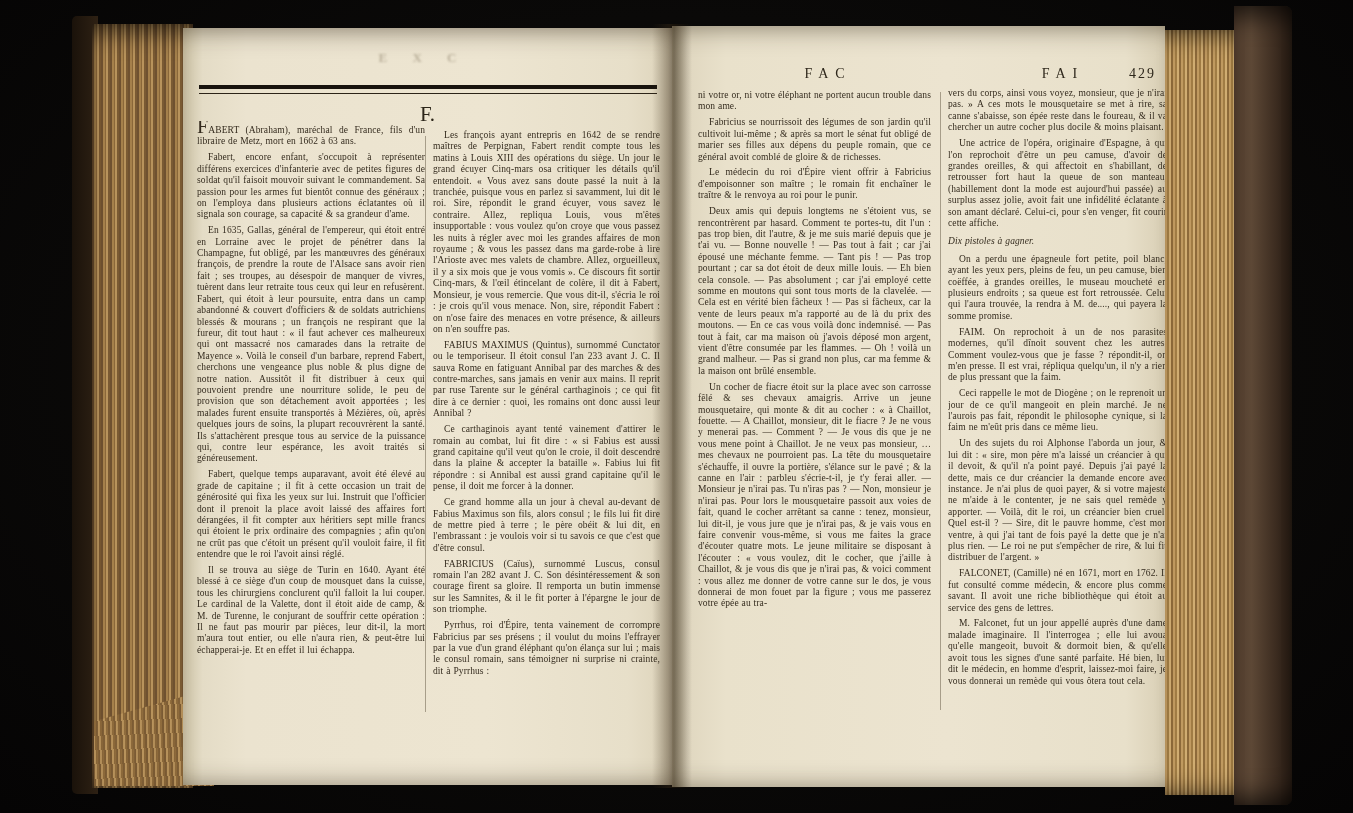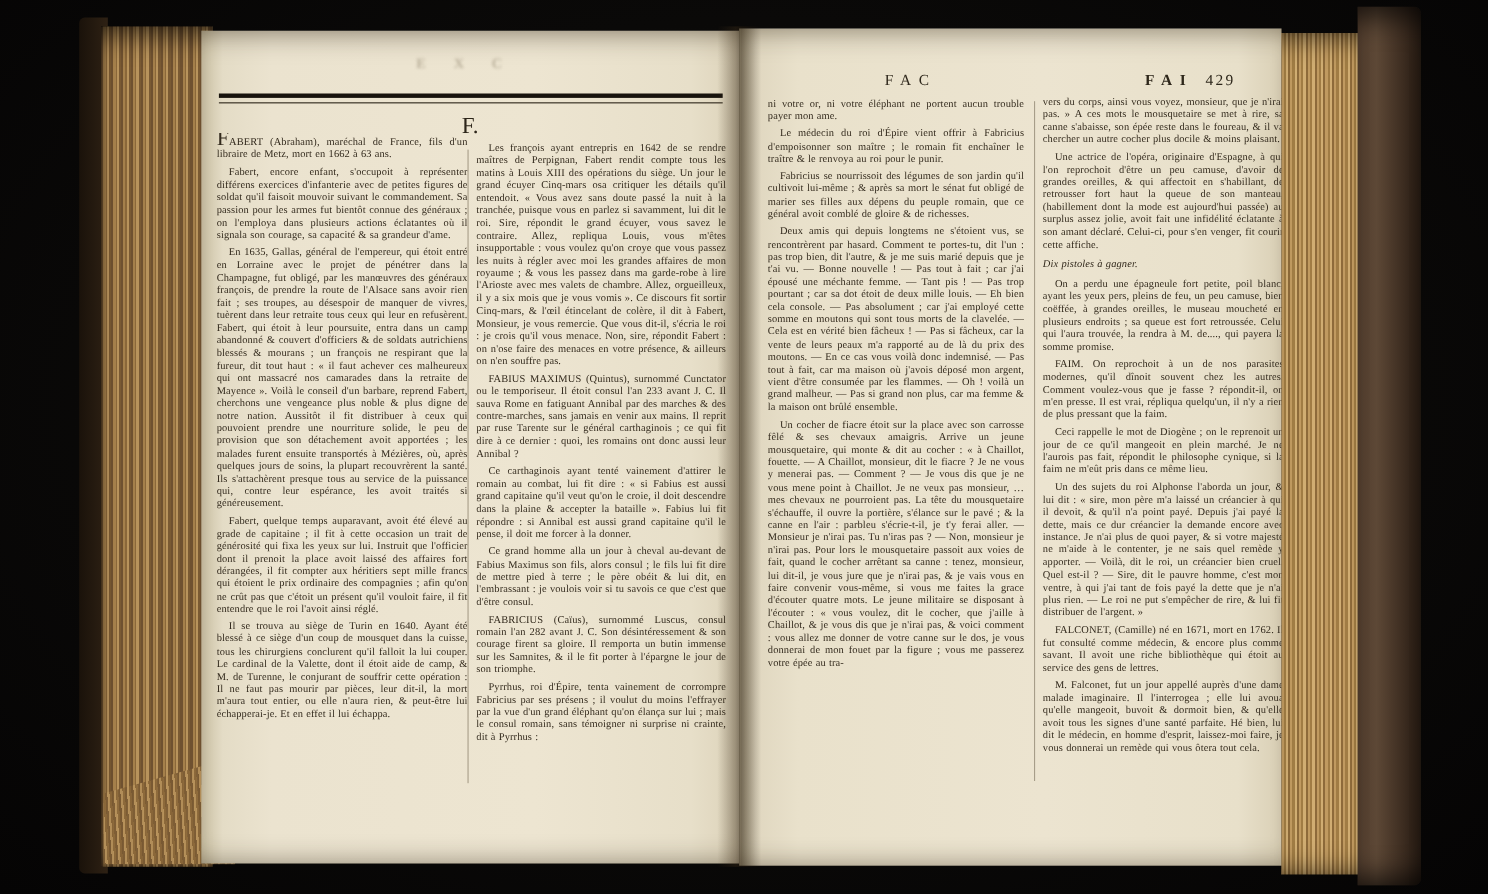--- a/index.html
+++ b/index.html
@@ -69,22 +69,22 @@
   .col p.noindent { text-indent:0; }
   .col p.center-italic { text-align:left; font-style:italic; text-indent:0; margin:7px 0 6px; }
 
   .lcol1 { left:14px;  top:93px; width:228px; height:590px; }
   .lcol2 { left:250px; top:102px; width:227px; height:590px; }
   .lrule { left:242px; top:108px; width:1px; height:576px; background:rgba(72,59,39,.42); }
 
   
   .rhead { top:40px; font-size:14px; letter-spacing:7px; color:#2e271b; }
   .rhead-fac { left:96px; width:120px; text-align:center; }
-  .rhead-fai { left:336px; width:110px; text-align:center;font-weight:bold; }
-  .rhead-num { left:424px; width:60px; letter-spacing:2px; }
+  .rhead-fai { left:336px; width:110px; text-align:center; }
+  .rhead-num { left:424px; width:60px; text-align:right; letter-spacing:2px; }
 
   .rcol1 { left:26px;  top:64px; width:233px; height:622px; }
   .rcol2 { left:276px; top:62px; width:219px; height:648px; }
   .rrule { left:268px; top:66px; width:1px; height:618px; background:rgba(72,59,39,.42); }
 </style>
 </head>
 <body>
 
 <div class="stage">
 
@@ -113,23 +113,23 @@
         <p>FABRICIUS (Caïus), surnommé Luscus, consul romain l'an 282 avant J. C. Son désintéressement &amp; son courage firent sa gloire. Il remporta un butin immense sur les Samnites, &amp; il le fit porter à l'épargne le jour de son triomphe.</p>
         <p>Pyrrhus, roi d'Épire, tenta vainement de corrompre Fabricius par ses présens ; il voulut du moins l'effrayer par la vue d'un grand éléphant qu'on élança sur lui ; mais le consul romain, sans témoigner ni surprise ni crainte, dit à Pyrrhus :</p>
       </div>
   </div>
 
   <div class="page-right">
     <div class="rhead rhead-fac">FAC</div>
     <div class="rhead rhead-fai">FAI</div>
     <div class="rhead rhead-num">429</div>
     <div class="col rcol1">
-        <p class="noindent">ni votre or, ni votre éléphant ne portent aucun trouble payer mon ame.</p>
+        <p class="noindent">ni votre or, ni votre éléphant ne portent aucun trouble dans mon ame.</p>
+        <p>Fabricius se nourrissoit des légumes de son jardin qu'il cultivoit lui-même ; &amp; après sa mort le sénat fut obligé de marier ses filles aux dépens du peuple romain, que ce général avoit comblé de gloire &amp; de richesses.</p>
         <p>Le médecin du roi d'Épire vient offrir à Fabricius d'empoisonner son maître ; le romain fit enchaîner le traître &amp; le renvoya au roi pour le punir.</p>
-        <p>Fabricius se nourrissoit des légumes de son jardin qu'il cultivoit lui-même ; &amp; après sa mort le sénat fut obligé de marier ses filles aux dépens du peuple romain, que ce général avoit comblé de gloire &amp; de richesses.</p>
         <p>Deux amis qui depuis longtems ne s'étoient vus, se rencontrèrent par hasard. Comment te portes-tu, dit l'un : pas trop bien, dit l'autre, &amp; je me suis marié depuis que je t'ai vu. — Bonne nouvelle ! — Pas tout à fait ; car j'ai épousé une méchante femme. — Tant pis ! — Pas trop pourtant ; car sa dot étoit de deux mille louis. — Eh bien cela console. — Pas absolument ; car j'ai employé cette somme en moutons qui sont tous morts de la clavelée. — Cela est en vérité bien fâcheux ! — Pas si fâcheux, car la vente de leurs peaux m'a rapporté au de là du prix des moutons. — En ce cas vous voilà donc indemnisé. — Pas tout à fait, car ma maison où j'avois déposé mon argent, vient d'être consumée par les flammes. — Oh ! voilà un grand malheur. — Pas si grand non plus, car ma femme &amp; la maison ont brûlé ensemble.</p>
         <p>Un cocher de fiacre étoit sur la place avec son carrosse fêlé &amp; ses chevaux amaigris. Arrive un jeune mousquetaire, qui monte &amp; dit au cocher : « à Chaillot, fouette. — A Chaillot, monsieur, dit le fiacre ? Je ne vous y menerai pas. — Comment ? — Je vous dis que je ne vous mene point à Chaillot. Je ne veux pas monsieur, … mes chevaux ne pourroient pas. La tête du mousquetaire s'échauffe, il ouvre la portière, s'élance sur le pavé ; &amp; la canne en l'air : parbleu s'écrie-t-il, je t'y ferai aller. — Monsieur je n'irai pas. Tu n'iras pas ? — Non, monsieur je n'irai pas. Pour lors le mousquetaire passoit aux voies de fait, quand le cocher arrêtant sa canne : tenez, monsieur, lui dit-il, je vous jure que je n'irai pas, &amp; je vais vous en faire convenir vous-même, si vous me faites la grace d'écouter quatre mots. Le jeune militaire se disposant à l'écouter : « vous voulez, dit le cocher, que j'aille à Chaillot, &amp; je vous dis que je n'irai pas, &amp; voici comment : vous allez me donner de votre canne sur le dos, je vous donnerai de mon fouet par la figure ; vous me passerez votre épée au tra-</p>
       </div>
     <div class="rrule"></div>
     <div class="col rcol2">
         <p class="noindent">vers du corps, ainsi vous voyez, monsieur, que je n'irai pas. » A ces mots le mousquetaire se met à rire, sa canne s'abaisse, son épée reste dans le foureau, &amp; il va chercher un autre cocher plus docile &amp; moins plaisant.</p>
         <p>Une actrice de l'opéra, originaire d'Espagne, à qui l'on reprochoit d'être un peu camuse, d'avoir de grandes oreilles, &amp; qui affectoit en s'habillant, de retrousser fort haut la queue de son manteau, (habillement dont la mode est aujourd'hui passée) au surplus assez jolie, avoit fait une infidélité éclatante à son amant déclaré. Celui-ci, pour s'en venger, fit courir cette affiche.</p>
         <p class="center-italic">Dix pistoles à gagner.</p>
         <p>On a perdu une épagneule fort petite, poil blanc, ayant les yeux pers, pleins de feu, un peu camuse, bien coëffée, à grandes oreilles, le museau moucheté en plusieurs endroits ; sa queue est fort retroussée. Celui qui l'aura trouvée, la rendra à M. de...., qui payera la somme promise.</p>
         <p>FAIM. On reprochoit à un de nos parasites modernes, qu'il dînoit souvent chez les autres. Comment voulez-vous que je fasse ? répondit-il, on m'en presse. Il est vrai, répliqua quelqu'un, il n'y a rien de plus pressant que la faim.</p>

